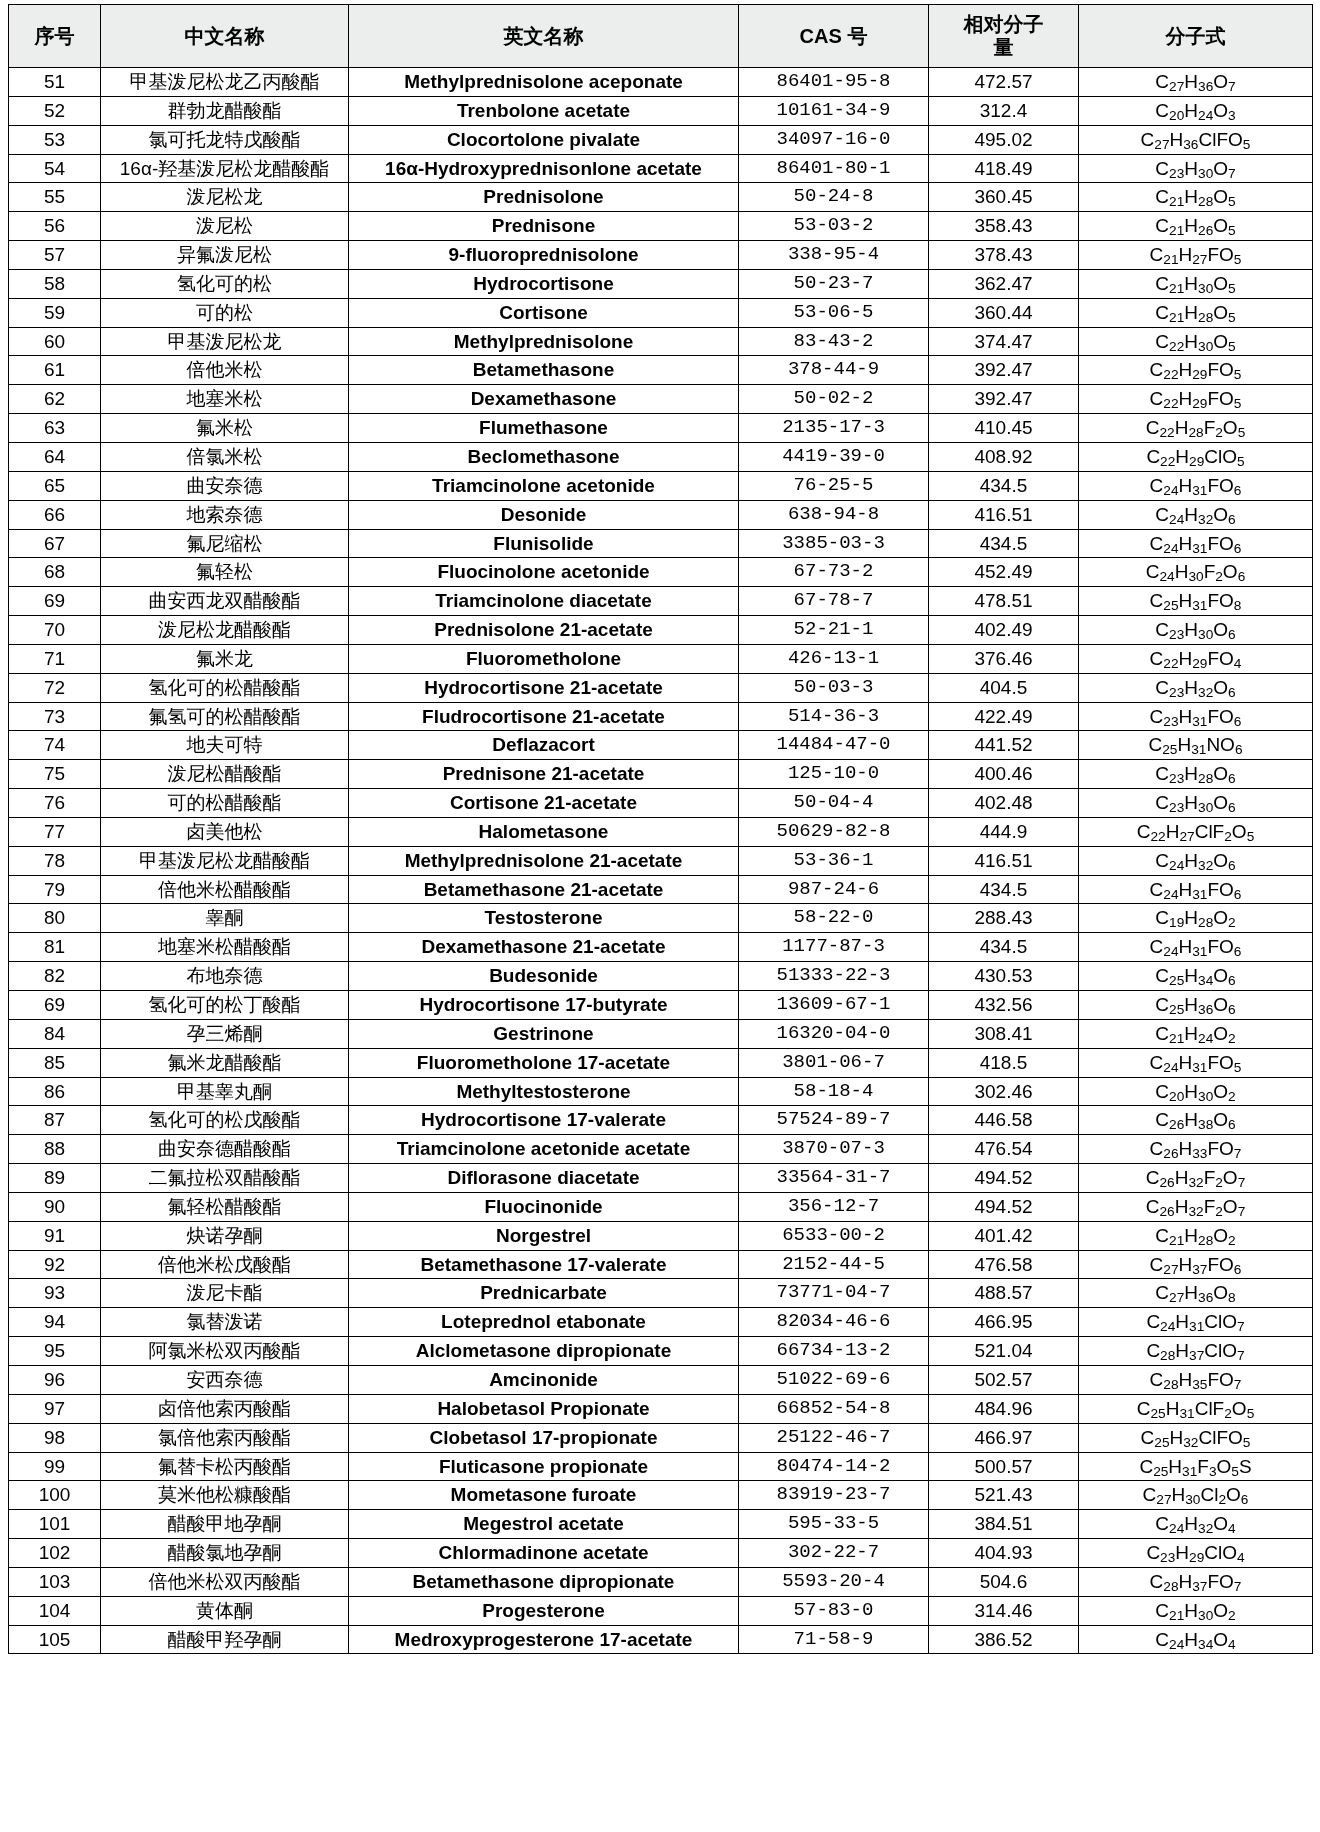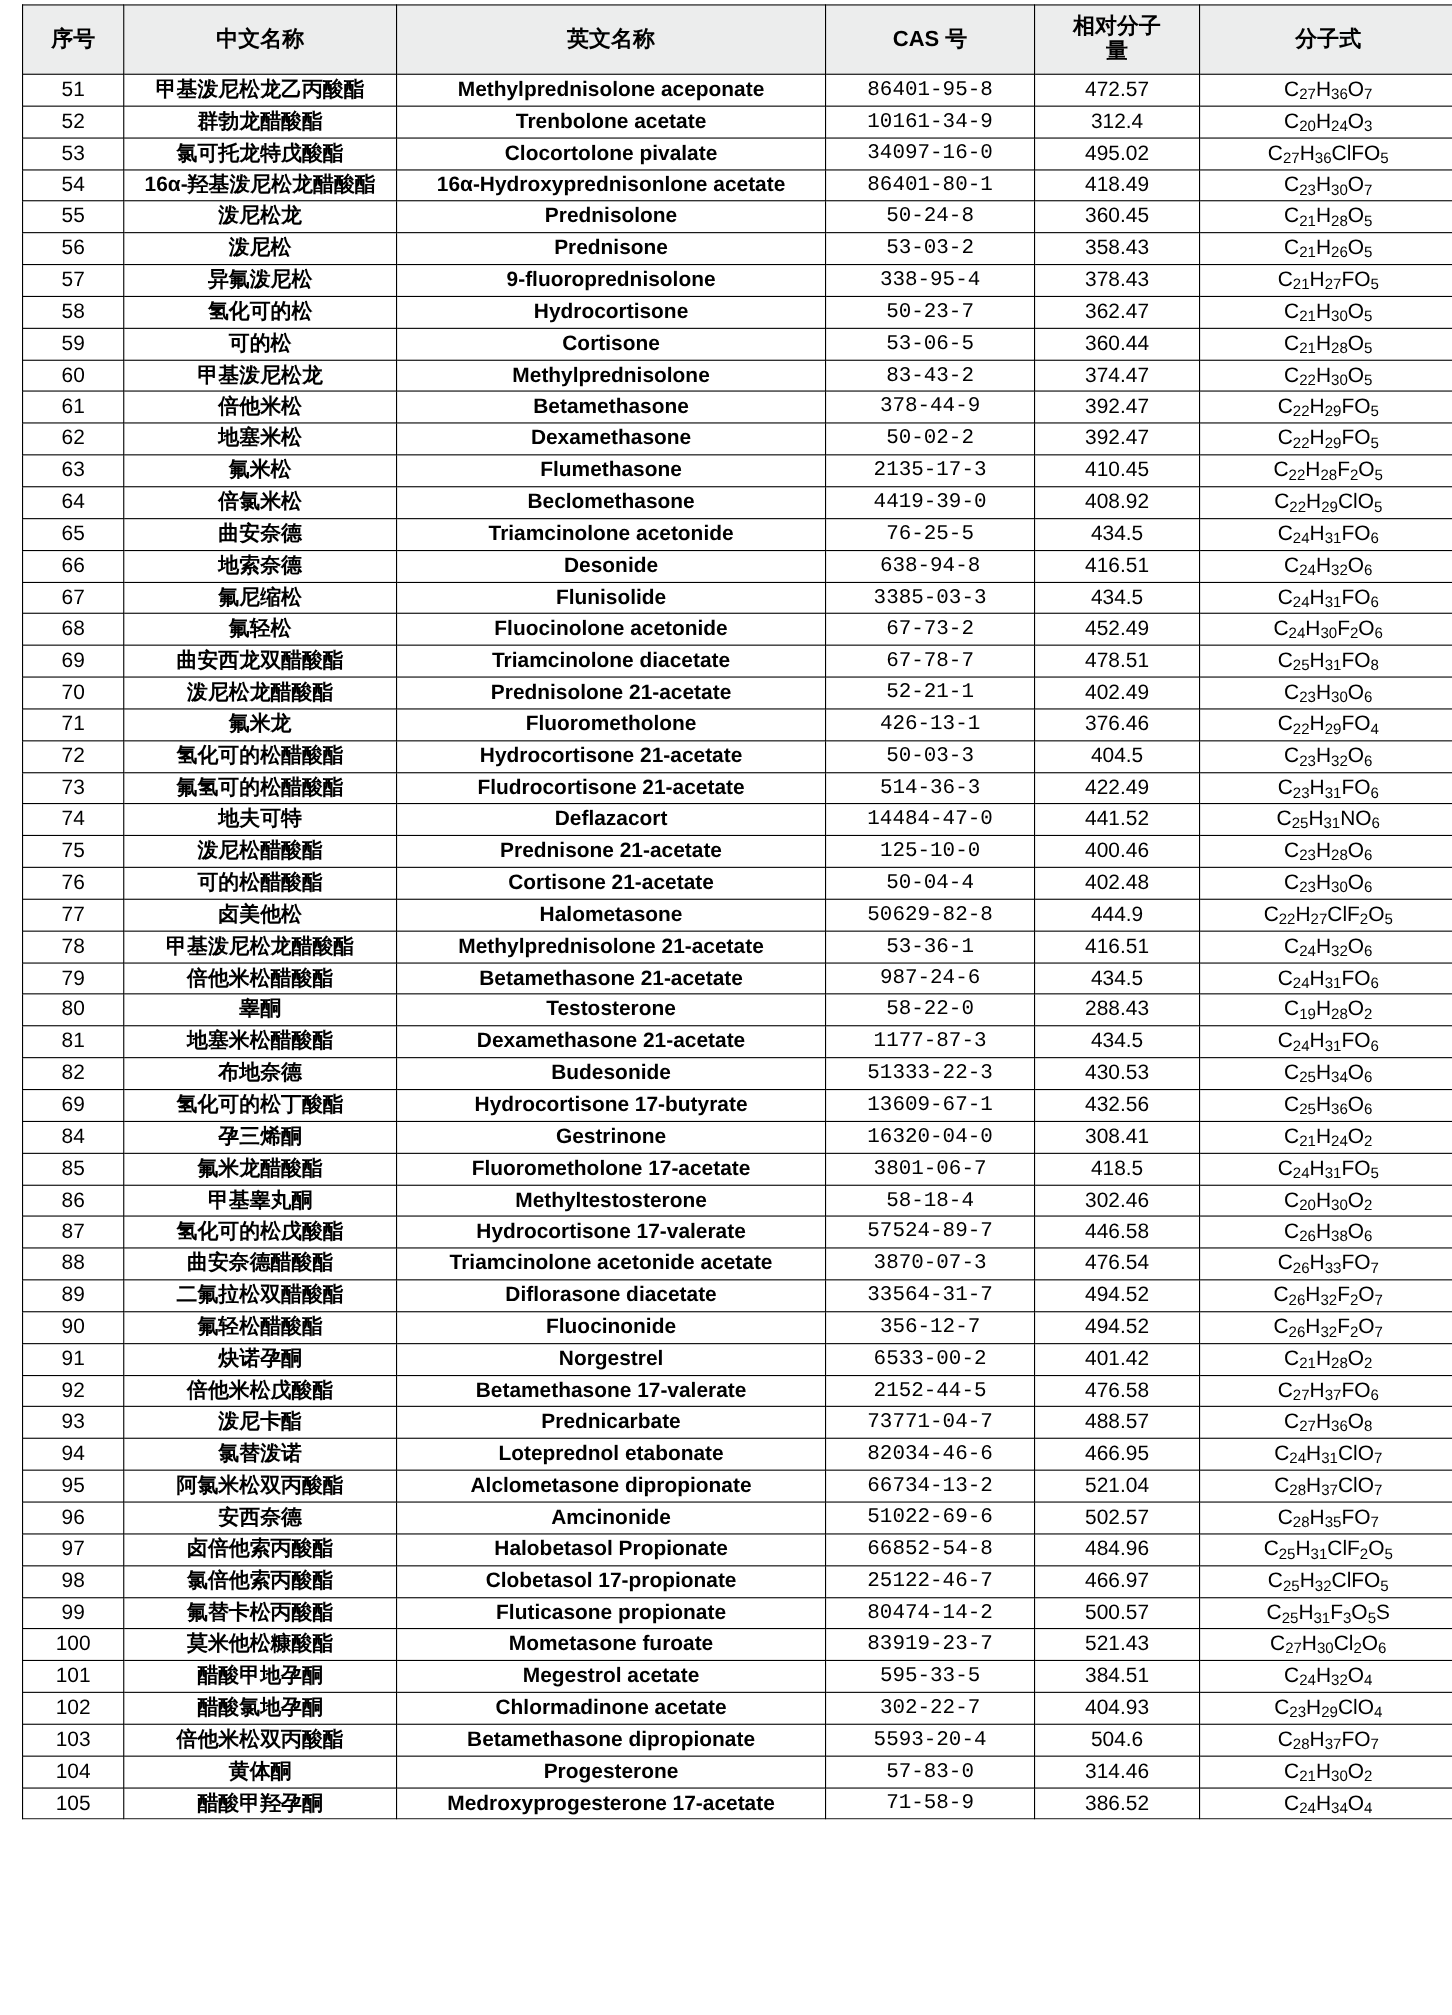--- a/index.html
+++ b/index.html
@@ -8,21 +8,21 @@
     background: #ffffff;
   }
   body {
     width: 1320px;
     font-family: "Liberation Sans", "DejaVu Sans", sans-serif;
     color: #000000;
   }
   .page {
     width: 1193px;
     box-sizing: border-box;
-    padding: 4px 8px 0 20px;
+    padding: 4px 8px 0 8px;
   }
   table.compound-table {
     border-collapse: collapse;
     width: 1304px;
     table-layout: fixed;
   }
   table.compound-table th,
   table.compound-table td {
     border: 1px solid #000000;
     text-align: center;
@@ -41,21 +41,21 @@
     white-space: normal;
   }
   col.c-idx    { width: 92px; }
   col.c-cn     { width: 248px; }
   col.c-en     { width: 390px; }
   col.c-cas    { width: 190px; }
   col.c-mw     { width: 150px; }
   col.c-formula{ width: 234px; }
 
   td.idx { font-size: 19px; }
-  td.cn  { font-size: 19px; font-weight: bold; }
+  td.cn  { font-size: 19px; }
   td.en  { font-size: 19px; font-weight: bold; }
   td.cas { font-size: 19px; font-family: Liberation Mono, monospace; }
   td.mw  { font-size: 19px; }
   td.formula { font-size: 19px; }
   td.formula sub {
     font-size: 0.72em;
     vertical-align: baseline;
     position: relative;
     bottom: -0.22em;
   }

